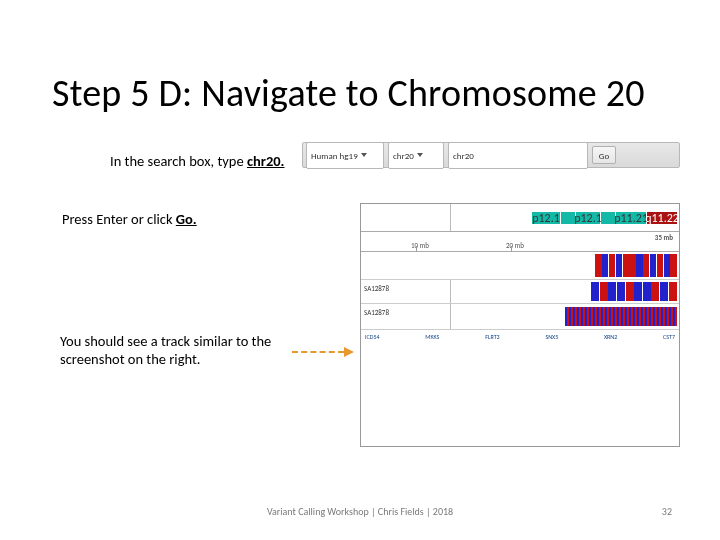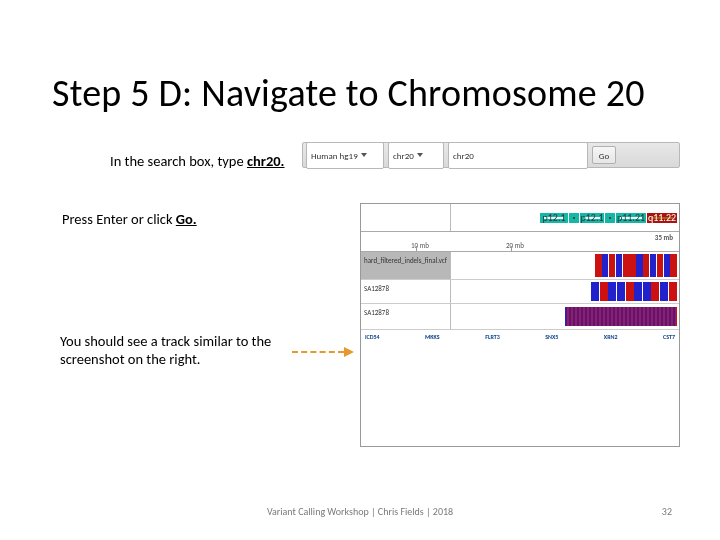--- a/index.html
+++ b/index.html
@@ -90,23 +90,23 @@
   .igv-ruler .leftcol {
     width: 90px; border-right: 1px solid #bbb;
   }
   .igv-ruler .ideogram {
     flex: 1; position: relative;
     display: flex; align-items: center; justify-content: flex-end;
     padding: 4px 2px;
     gap: 1px;
   }
   .band {
-    height: 10px; border: 4px solid #14b8a6;
+    height: 10px; border: 6px solid #14b8a6;
     background: #fff;
-    font-size: 10px; display: flex; align-items: center; justify-content: center;
+    font-size: 12px; display: flex; align-items: center; justify-content: center;
     padding: 0 1px;
   }
   .band.dark { background: #444; color: #fff; }
   .band.red  { background: #a16207; color: #fff; border-color:#a11;}
   .igv-scale {
     height: 20px; border-bottom: 1px solid #aaa;
     display: flex;
     flex-direction: column;
   }
   .igv-scale .leftcol { width: 90px; border-right:1px solid #bbb;}
@@ -122,21 +122,21 @@
     display: flex; border-bottom: 1px solid #ccc;
   }
   .igv-row .leftcol {
     width: 90px; border-right:1px solid #bbb;
     padding: 4px 3px;
     font-size: 7px; color:#333;
     word-break: break-all;
   }
   .igv-row .track {
     flex: 1; position: relative; padding: 2px;
-    display: flex; align-items: center; gap: 0; font-weight: bold;
+    display: flex; align-items: center; gap: 0;
   }
   .igv-row.hi .leftcol { background:#b8b8b8; }
   .vbars {
     position: absolute; right: 2px; top: 2px; bottom: 2px;
     width: 82px; display: flex;
   }
   .vbars span {
     flex:1; margin:0 0.3px;
   }
   .seg-pattern {
@@ -232,21 +232,20 @@
     <div class="right">
       <span class="mb">35 mb</span>
       <span class="t1">10 mb</span>
       <span class="t2">20 mb</span>
       <span class="tick" style="left:55px"></span>
       <span class="tick" style="left:150px"></span>
     </div>
   </div>
 
   <div class="igv-row hi" style="height:28px">
-    <div class="leftcol">hard_filtered_indels_final.vcf</div>
     <div class="track">
       <div class="vbars">
         <span style="background:#c11"></span>
           <span style="background:#22c"></span>
           <span style="background:#c11"></span>
           <span style="background:#22c"></span>
           <span style="background:#c11"></span>
           <span style="background:#c11"></span>
           <span style="background:#22c"></span>
           <span style="background:#c11"></span>

